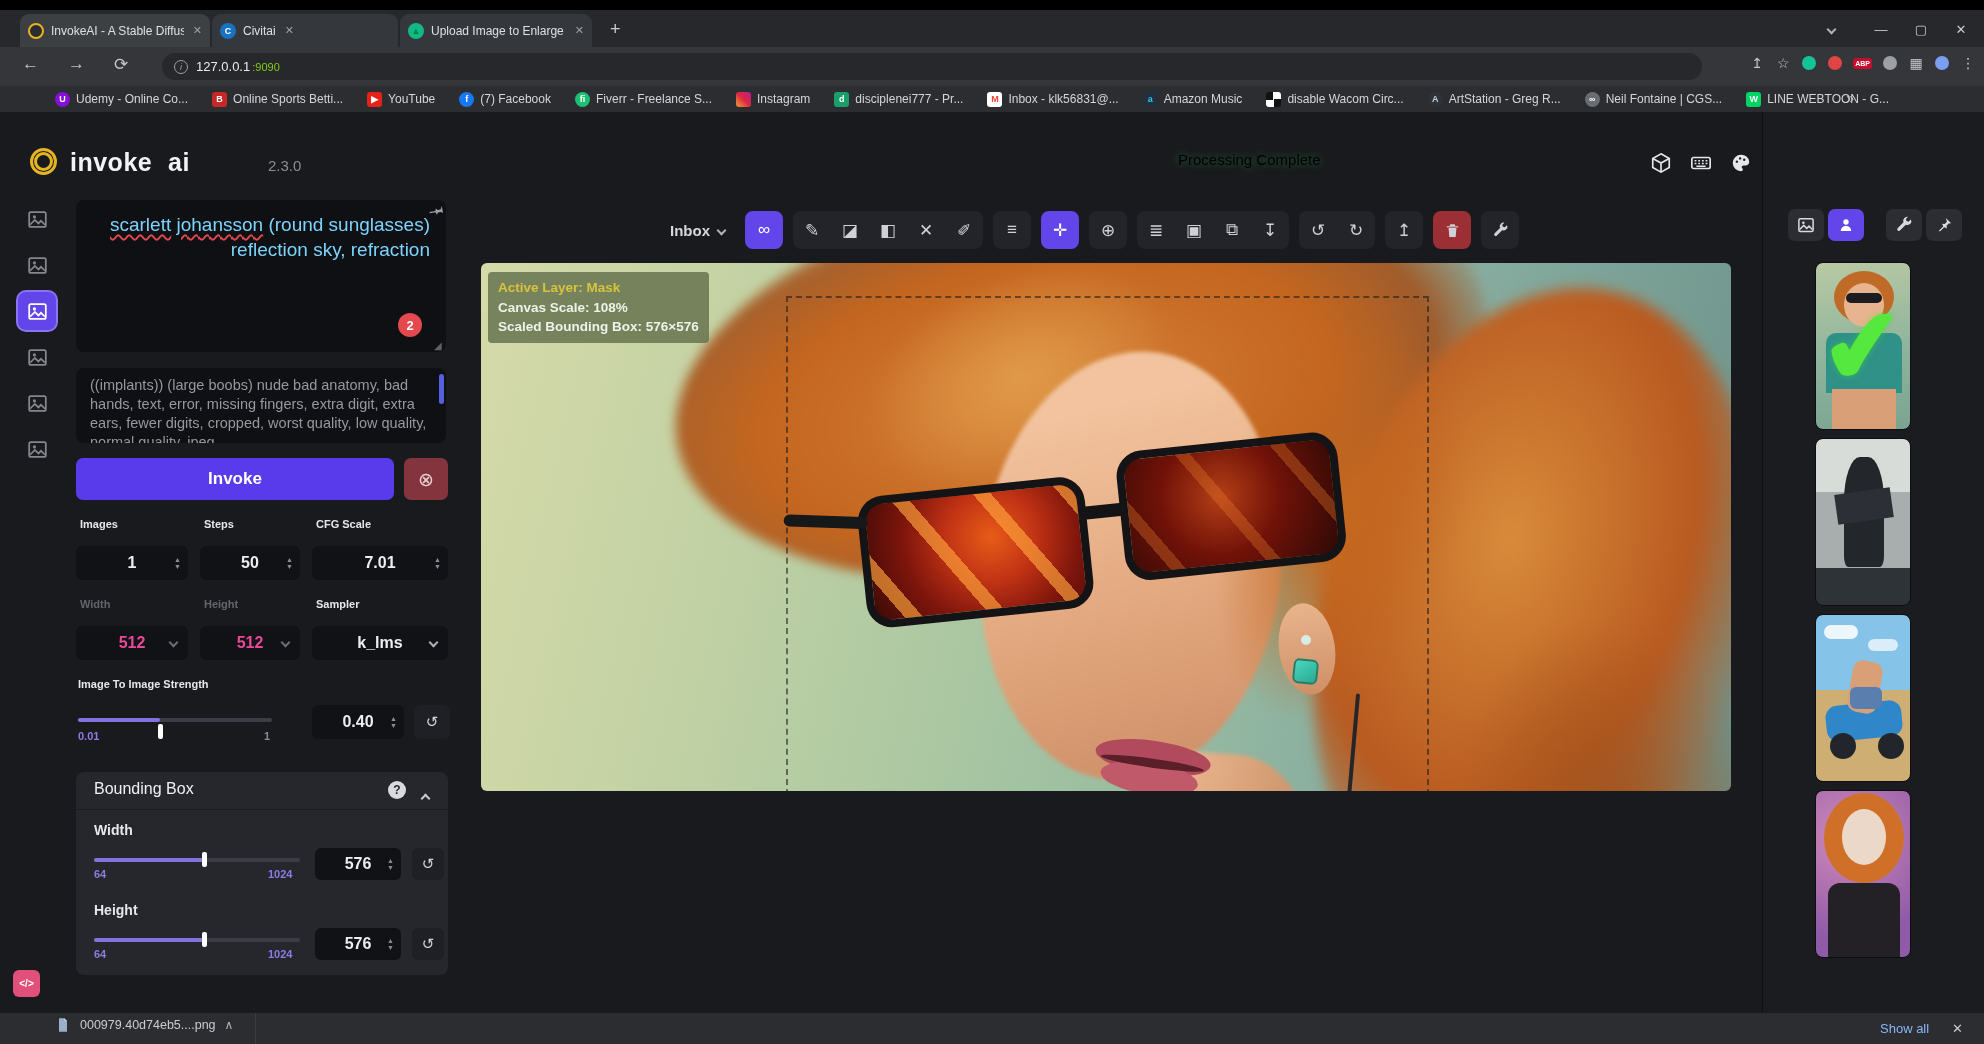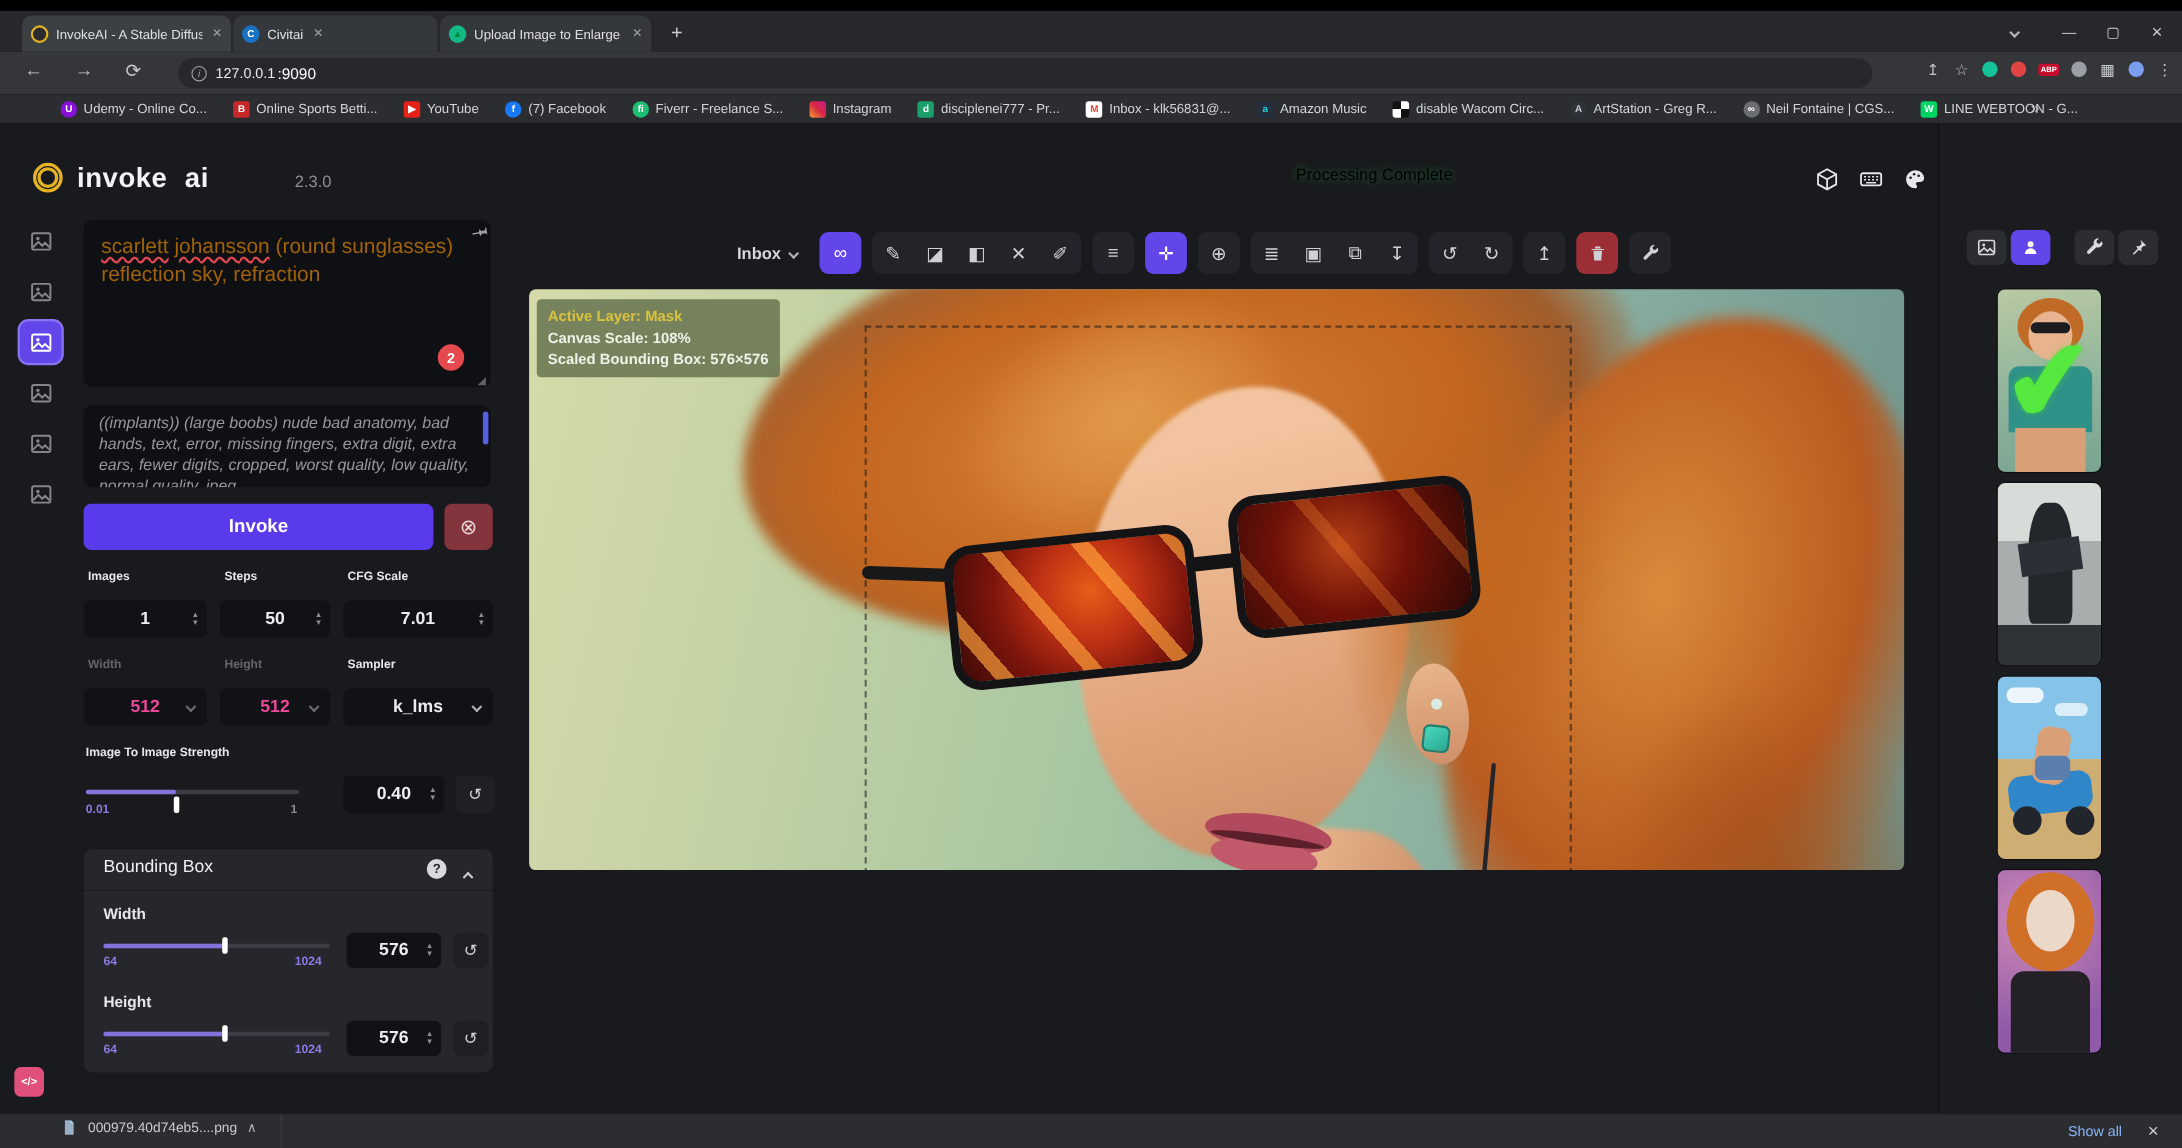--- a/index.html
+++ b/index.html
@@ -15,21 +15,21 @@
   .tab-close{color:#9aa0a6;font-size:11px;margin-left:2px;}
   .favdot{width:16px;height:16px;border-radius:50%;display:flex;align-items:center;justify-content:center;font-size:9px;font-weight:bold;flex:0 0 auto;}
   .newtab{position:absolute;top:9px;color:#c8ccd0;font-size:18px;}
   .winctl{position:absolute;top:8px;color:#c8ccd0;font-size:13px;display:flex;align-items:center;justify-content:center;width:26px;height:22px;}
   .chev{display:inline-block;width:7px;height:7px;border-right:2px solid #aeb2b8;border-bottom:2px solid #aeb2b8;transform:rotate(45deg);}
   #toolbar-row{position:absolute;left:0;top:47px;width:1984px;height:39px;background:#35363a;}
   .navg{position:absolute;top:7px;color:#c2c6cb;font-size:17px;}
   #urlpill{position:absolute;left:162px;top:6px;width:1540px;height:27px;background:#26282b;border-radius:14px;display:flex;align-items:center;padding:0 12px;gap:8px;}
   #urlinfo{width:14px;height:14px;border:1.5px solid #9aa0a6;border-radius:50%;color:#9aa0a6;font-size:9px;display:flex;align-items:center;justify-content:center;font-style:italic;}
   #urltext{color:#e8eaed;font-size:13px;}
-  #urlport{color:#ffffff;font-size:14px;}
+  #urlport{color:#84cc16;font-size:11px;}
   #addr-icons{position:absolute;right:8px;top:7px;display:flex;gap:10px;align-items:center;}
   .aicon{color:#c2c6cb;font-size:14px;display:flex;align-items:center;justify-content:center;min-width:16px;height:18px;}
   .adot{width:14px;height:14px;border-radius:50%;}
   .abadge{background:#c70d2c;color:#fff;font-size:7px;font-weight:bold;border-radius:3px;padding:2px 2px;}
   #bookmarks{position:absolute;left:0;top:86px;width:1984px;height:26px;background:#2b2d31;display:flex;align-items:center;padding-left:55px;gap:24px;}
   .bm{display:flex;align-items:center;gap:6px;flex:0 0 auto;}
   .bm-label{color:#d3d6da;font-size:12px;white-space:nowrap;}
   .bmicon{width:15px;height:15px;display:flex;align-items:center;justify-content:center;font-size:9px;font-weight:bold;flex:0 0 auto;}
   #bm-more{position:absolute;right:130px;top:4px;color:#c2c6cb;font-size:14px;}
 
@@ -47,27 +47,27 @@
   .hicon svg{width:22px;height:22px;}
 
   #rail{position:absolute;left:18px;top:200px;display:flex;flex-direction:column;gap:8px;}
   .rail-btn{width:38px;height:38px;border-radius:8px;display:flex;align-items:center;justify-content:center;color:#85878e;}
   .rail-btn.active{background:#6246ea;color:#fff;box-shadow:0 0 0 2px #8a74f2;}
   .rail-btn svg{width:21px;height:21px;}
 
   
   .panelbox{position:absolute;background:#0f1014;border-radius:8px;}
   #prompt-box{left:76px;top:200px;width:370px;height:152px;padding:12px 16px;}
-  #prompt-text{color:#a16207;font-size:19px;line-height:1.32;}
+  #prompt-text{color:#7dd3fc;font-size:19px;line-height:1.32;text-align:right;}
   .misspell{text-decoration:underline wavy #e34850 2px;text-underline-offset:3px;}
   #prompt-pin{position:absolute;left:428px;top:202px;color:#9aa0a6;}
   #prompt-pin svg{width:17px;height:17px;transform:rotate(35deg);}
   #prompt-badge{position:absolute;left:398px;top:313px;width:24px;height:24px;border-radius:50%;background:#e5484d;color:#fff;font-size:13px;font-weight:bold;display:flex;align-items:center;justify-content:center;}
   #prompt-resize{position:absolute;left:434px;top:340px;color:#5e6066;font-size:10px;}
-  #neg-box{left:76px;top:368px;width:370px;height:75px;padding:8px 14px;overflow:hidden;font-style:italic;}
+  #neg-box{left:76px;top:368px;width:370px;height:75px;padding:8px 14px;overflow:hidden;}
   #neg-text{color:#96989f;font-size:14.5px;line-height:1.32;}
   #neg-scroll{position:absolute;left:439px;top:374px;width:5px;height:30px;background:#5560e0;border-radius:3px;}
 
   #invoke-btn{position:absolute;left:76px;top:458px;width:318px;height:42px;background:#5a3bec;border-radius:7px;color:#fff;font-size:17px;font-weight:bold;display:flex;align-items:center;justify-content:center;}
   #cancel-btn{position:absolute;left:404px;top:458px;width:44px;height:42px;background:#84343c;border-radius:7px;color:#e8d2d4;font-size:19px;display:flex;align-items:center;justify-content:center;}
 
   .plabel{position:absolute;font-weight:bold;font-size:11px;color:#e6e7ea;}
   .plabel.dim{color:#63656c;}
   .numbox,.selbox{position:absolute;height:34px;background:#111216;border-radius:6px;display:flex;align-items:center;justify-content:center;color:#eceef1;font-weight:bold;font-size:16px;}
   .selbox.dim{color:#ec4899;}

